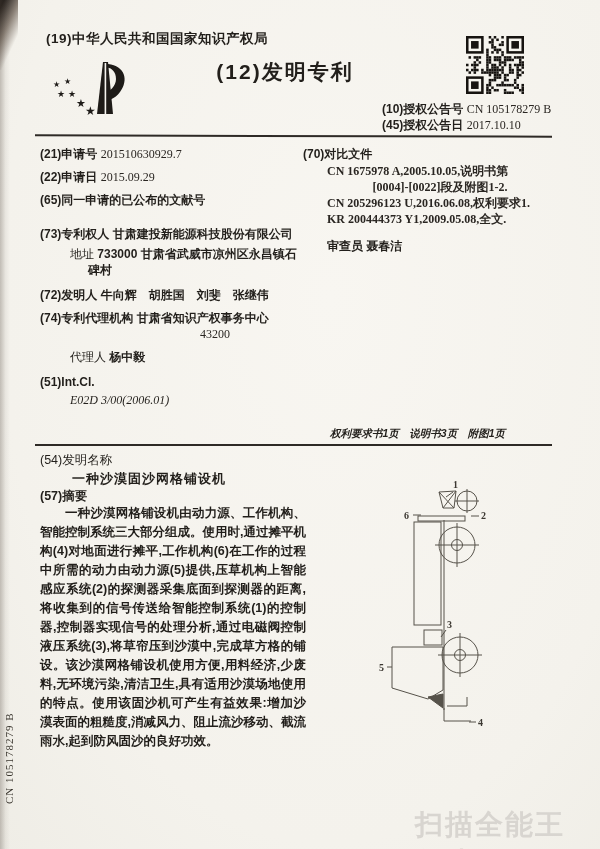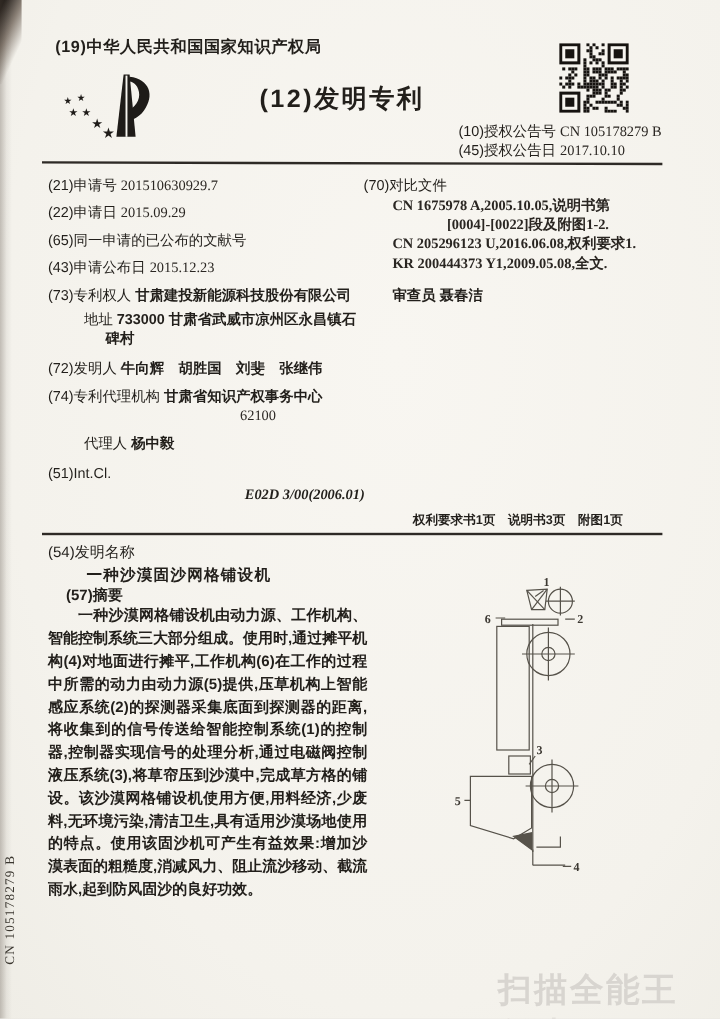--- a/index.html
+++ b/index.html
@@ -6,49 +6,49 @@
   .page{
     position:relative;width:600px;height:849px;margin:0 auto;overflow:hidden;
     background:radial-gradient(ellipse at 55% 35%, #f8f6f1 0%, #f4f2ec 70%, #efede6 100%);
     font-family:"Liberation Sans",sans-serif;color:#221f1b;
   }
   .corner-fold{position:absolute;top:0;left:0;width:18px;height:70px;
     background:linear-gradient(115deg,#241f1b 8%,#8a8076 38%,rgba(200,195,188,0) 68%);}
   .left-shade{position:absolute;top:0;left:0;width:10px;height:100%;
     background:linear-gradient(to right, rgba(75,64,54,.30), rgba(75,64,54,.07) 55%, rgba(75,64,54,0));}
   .office-line{position:absolute;left:46px;top:30px;font-size:13.5px;font-weight:700;letter-spacing:.5px;}
-  .doc-type{position:absolute;left:170px;top:68px;width:230px;text-align:center;
+  .doc-type{position:absolute;left:170px;top:58px;width:230px;text-align:center;
     font-size:21px;font-weight:700;letter-spacing:2px;}
   .logo{position:absolute;left:52px;top:56px;}
   .grant-info{position:absolute;left:382px;top:101px;font-size:12px;line-height:16px;white-space:nowrap;}
-  .grant-info .lbl{font-weight:400;}
+  .grant-info .lbl{font-weight:700;}
   .num{font-family:"Liberation Serif",serif;font-weight:500;color:#2a2622;}
   .qr{position:absolute;left:466px;top:36px;}
   .rule{position:absolute;left:35px;width:517px;height:2px;background:#2e2a26;}
   .rule1{top:135px;transform:rotate(.15deg);}
   .rule2{top:444px;}
   
   .left-col{position:absolute;left:40px;top:146px;width:264px;font-size:12px;line-height:16px;}
   .right-col{position:absolute;left:303px;top:146px;width:272px;font-size:12px;line-height:16px;}
   .row{margin-bottom:7px;padding-left:30px;text-indent:-30px;}
-  .row .lbl{font-weight:400;}
+  .row .lbl{font-weight:700;}
   .val-cn{font-weight:600;}
   .sub{padding-left:48px;text-indent:-18px;margin-bottom:7px;}
   .agency-code{margin:0 0 7px 160px;text-indent:0;}
   .intcl-val{margin:0 0 0 30px;text-indent:0;font-family:"Liberation Serif",serif;
-    font-style:italic;font-weight:700;text-align:right;}
+    font-style:italic;font-weight:400;}
   .ref-line{padding-left:24px;font-family:"Liberation Serif",serif;font-weight:600;color:#2a2622;}
   .ref-line.noindent{padding-left:2px;text-align:center;}
   .examiner-row{margin-top:11px;padding-left:24px;}
   .examiner-row .lbl{font-weight:700;}
-  .pages-info{position:absolute;left:344px;top:427px;font-size:10.5px;font-weight:600;white-space:nowrap;}
+  .pages-info{position:absolute;left:330px;top:427px;font-size:10.5px;font-weight:600;white-space:nowrap;font-style:italic;}
   
   .sec54{position:absolute;left:40px;top:452px;font-size:12.5px;font-weight:400;}
   .invention-title{position:absolute;left:72px;top:470px;font-size:13px;font-weight:700;letter-spacing:1px;}
-  .sec57{position:absolute;left:55px;top:488px;font-size:12.5px;font-weight:700;}
+  .sec57{position:absolute;left:40px;top:488px;font-size:12.5px;font-weight:700;}
   .abstract{position:absolute;left:40px;top:504px;width:266px;font-size:12.5px;line-height:19px;
     text-align:justify;text-indent:2em;font-weight:600;color:#211e1a;}
   
   .figure{position:absolute;left:375px;top:478px;}
   .figure text{font-family:"Liberation Serif",serif;font-size:10px;fill:#3c3832;font-weight:700;}
   
   .side-code{position:absolute;left:3px;top:694px;height:110px;writing-mode:vertical-rl;
     transform:rotate(180deg);font-family:"Liberation Serif",serif;font-size:11px;
     letter-spacing:1px;color:#3a362f;}
   .watermark{position:absolute;left:415px;top:806px;font-size:28px;letter-spacing:2px;
@@ -259,27 +259,26 @@
   <div class="grant-info">
     <div><span class="lbl">(10)授权公告号</span> <span class="num">CN 105178279 B</span></div>
     <div><span class="lbl">(45)授权公告日</span> <span class="num">2017.10.10</span></div>
   </div>
 
   <div class="rule rule1"></div>
 
   <div class="left-col">
     <div class="row"><span class="lbl">(21)申请号</span> <span class="num">201510630929.7</span></div>
     <div class="row"><span class="lbl">(22)申请日</span> <span class="num">2015.09.29</span></div>
-    <div class="row" style="margin-bottom:7px;"><span class="lbl">(65)同一申请的已公布的文献号</span></div>
-    <div class="row"><span class="lbl">(43)申请公布日</span> <span class="num">2015.12.23</span></div>
+    <div class="row" style="margin-bottom:18px;"><span class="lbl">(65)同一申请的已公布的文献号</span></div>
     <div class="row" style="margin-bottom:4px;"><span class="lbl">(73)专利权人</span> <span class="val-cn">甘肃建投新能源科技股份有限公司</span></div>
     <div class="sub" style="margin-bottom:9px;"><span class="lbl">地址</span> <span class="val-cn">733000 甘肃省武威市凉州区永昌镇石碑村</span></div>
     <div class="row"><span class="lbl">(72)发明人</span> <span class="val-cn">牛向辉　胡胜国　刘斐　张继伟</span></div>
     <div class="row" style="margin-bottom:0;"><span class="lbl">(74)专利代理机构</span> <span class="val-cn">甘肃省知识产权事务中心</span></div>
-    <div class="agency-code num">62100</div>
+    <div class="agency-code num">43200</div>
     <div class="sub" style="margin-bottom:9px;"><span class="lbl">代理人</span> <span class="val-cn">杨中毅</span></div>
     <div class="row" style="margin-bottom:2px;"><span class="lbl">(51)Int.Cl.</span></div>
     <div class="intcl-val">E02D 3/00(2006.01)</div>
   </div>
 
   <div class="right-col">
     <div class="row" style="padding-left:0;text-indent:0;margin-bottom:1px;"><span class="lbl">(70)对比文件</span></div>
     <div class="ref-line">CN 1675978 A,2005.10.05,说明书第</div>
     <div class="ref-line noindent">[0004]-[0022]段及附图1-2.</div>
     <div class="ref-line">CN 205296123 U,2016.06.08,权利要求1.</div>

